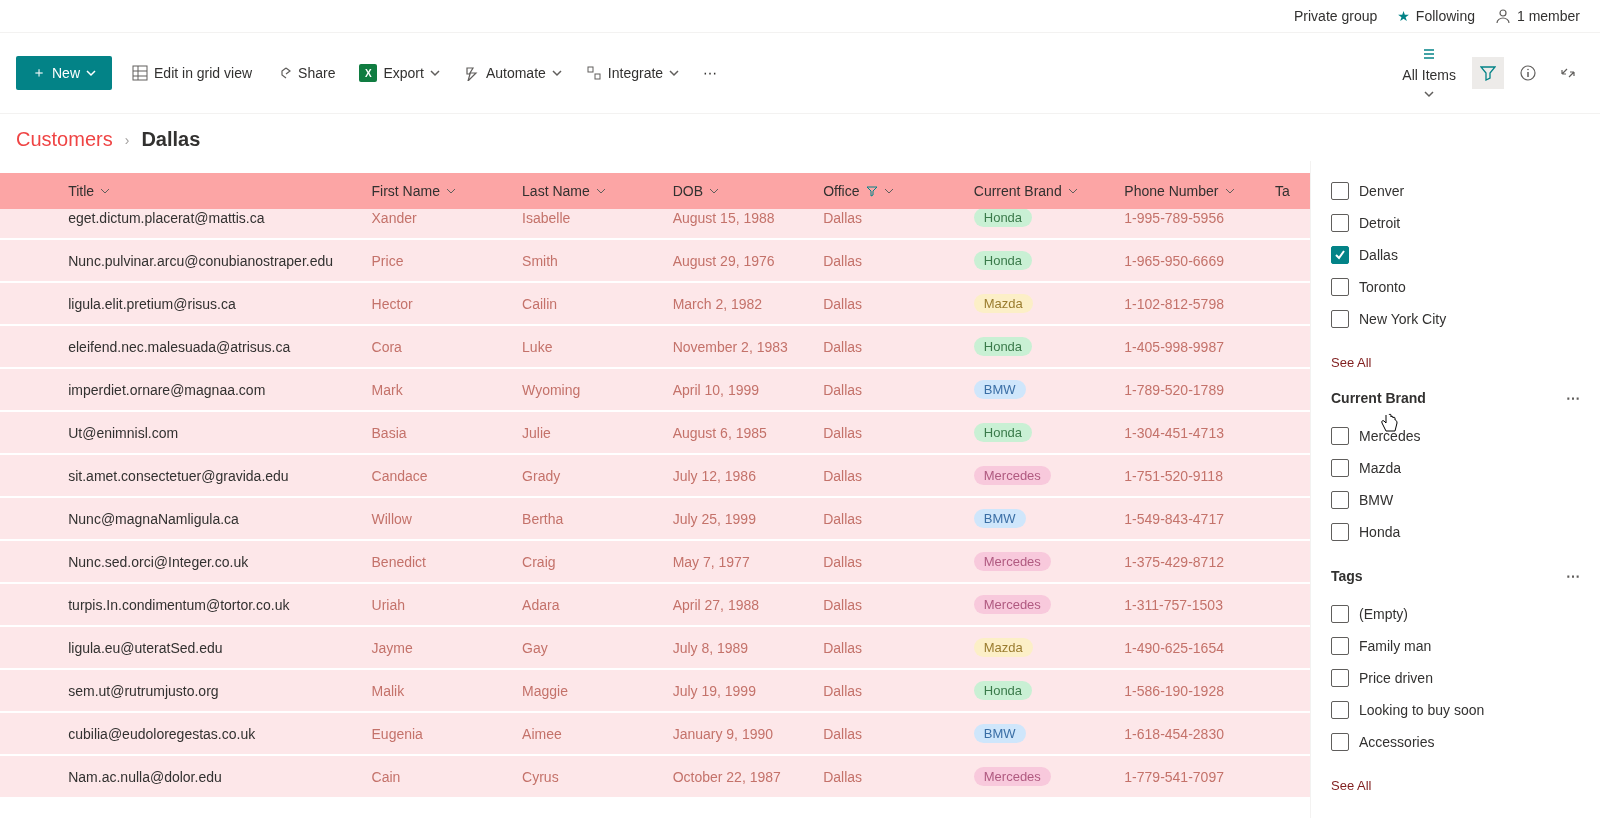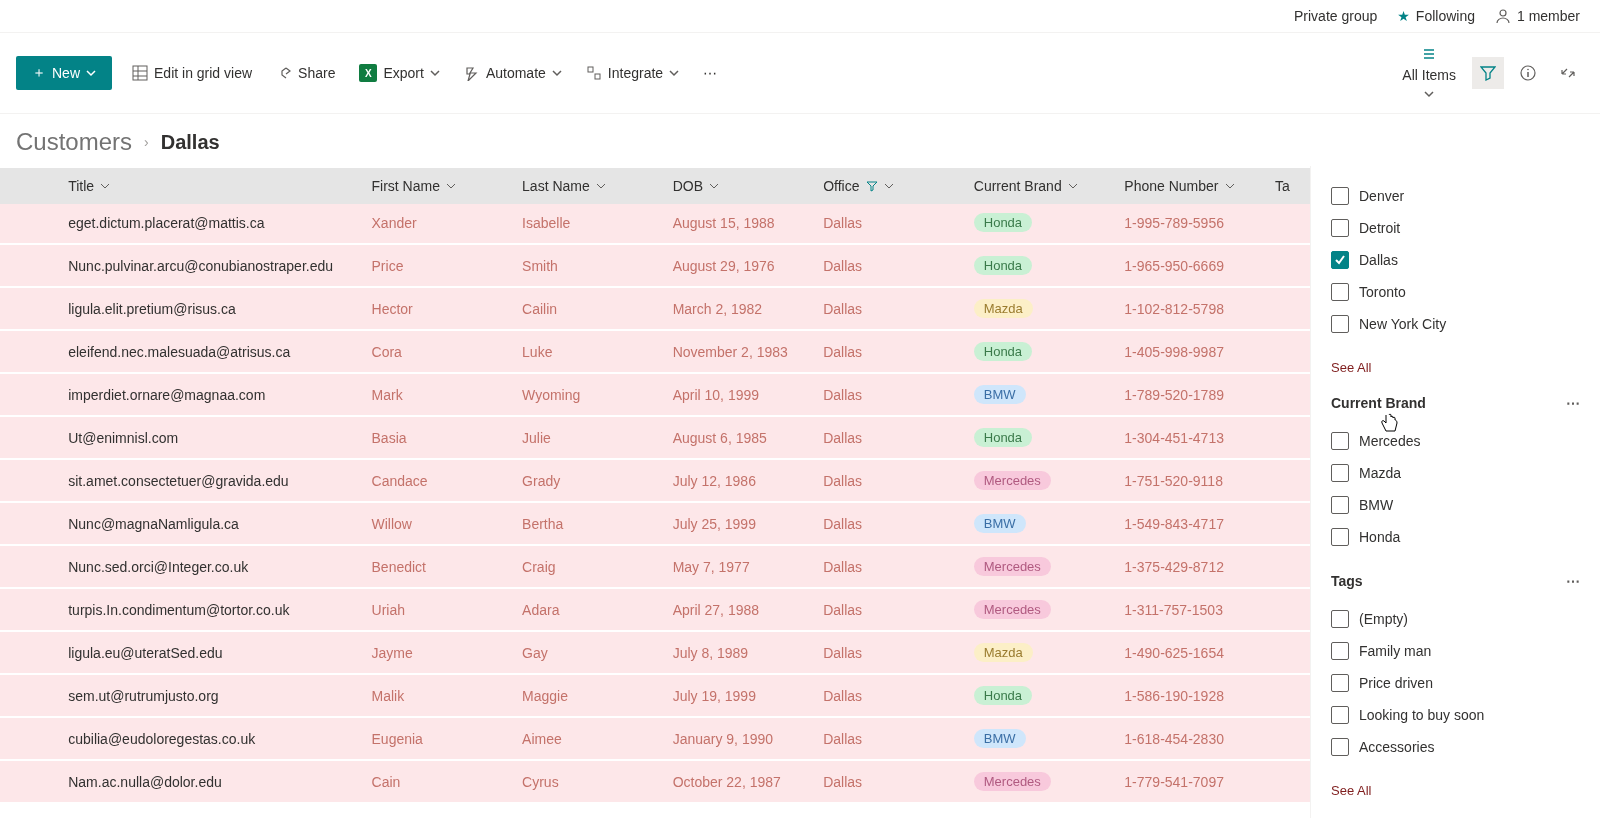--- a/index.html
+++ b/index.html
@@ -11,29 +11,29 @@
 .toolbar { display: flex; align-items: center; padding: 8px 16px; gap: 16px; border-bottom: 1px solid #f3f2f1; }
 .new-btn { background: #038387; color: #fff; border: none; padding: 8px 16px; display: flex; align-items: center; gap: 6px; cursor: pointer; font-size: 14px; border-radius: 2px; }
 .toolbar-btn { display: flex; align-items: center; gap: 6px; background: none; border: none; cursor: pointer; color: #323130; font-size: 14px; padding: 6px 4px; }
 .toolbar-spacer { flex: 1; }
 .toolbar-right { display: flex; align-items: center; gap: 8px; }
 .icon-btn { background: none; border: none; cursor: pointer; padding: 8px; display: flex; align-items: center; justify-content: center; color: #605e5c; }
 .icon-btn.active { background: #edebe9; }
 .view-selector { display: flex; align-items: center; gap: 6px; color: #323130; cursor: pointer; padding: 6px 8px; flex-direction: column; }
 
 .breadcrumb { display: flex; align-items: center; gap: 12px; padding: 14px 16px 10px; }
-.bc-parent { font-size: 24px; color: #737373; cursor: pointer; }
+.bc-parent { font-size: 20px; color: #ef4444; cursor: pointer; }
 .bc-current { font-size: 20px; font-weight: 600; }
 .chev { color: #a19f9d; }
 
 .content-wrap { display: flex; height: calc(818px - 148px); }
 .table-container { flex: 1; overflow: auto; position: relative; }
 
 table { border-collapse: collapse; width: 100%; table-layout: fixed; }
-th { text-align: right; font-weight: 400; padding: 10px 8px; color: #323130; position: sticky; top: 2px; background: #e5e5e5; white-space: nowrap; }
+th { text-align: right; font-weight: 400; padding: 10px 8px; color: #323130; position: sticky; top: 12px; background: #fca5a5; white-space: nowrap; }
 th .hdr { display: flex; align-items: center; gap: 6px; }
 th .hdr .filter-i { color: #038387; }
 td { padding: 11px 8px; white-space: nowrap; overflow: hidden; text-overflow: ellipsis; }
 tr.datarow { background: #fde7e9; }
 tr.datarow td { border-bottom: 2px solid #fff; }
 td.title-col { color: #323130; }
 td.name-col, td.dob-col, td.off-col, td.phone-col { color: #c4726a; }
 .pill { display: inline-block; padding: 2px 10px; border-radius: 10px; font-size: 13px; }
 .pill-honda { background: #c9f0d4; color: #3a7a4a; }
 .pill-mazda { background: #fcefc7; color: #9a7c2f; }

